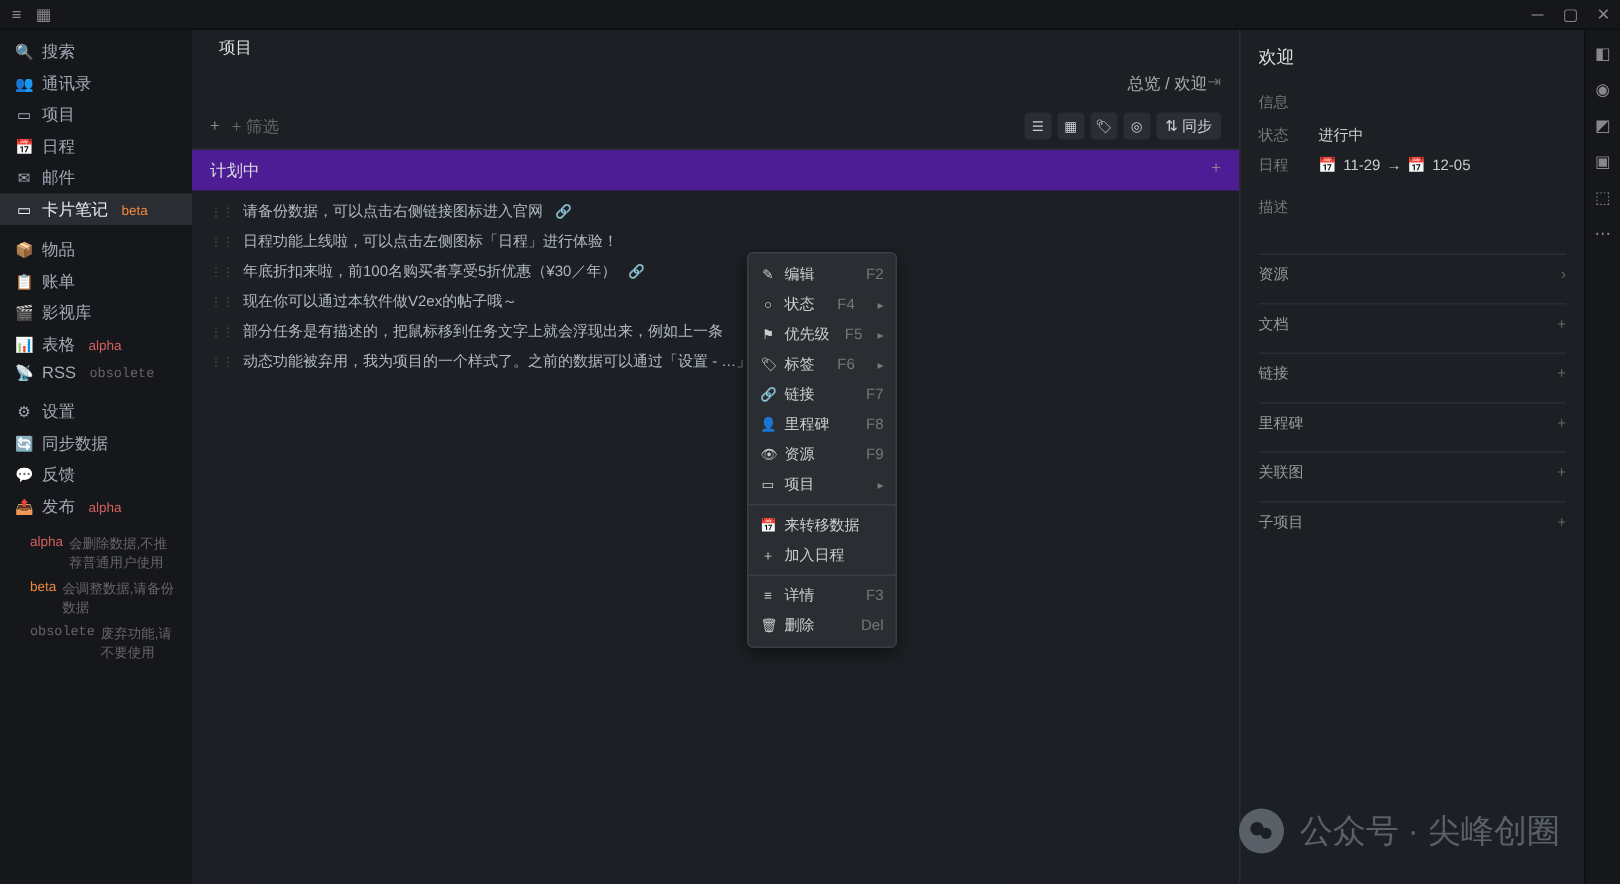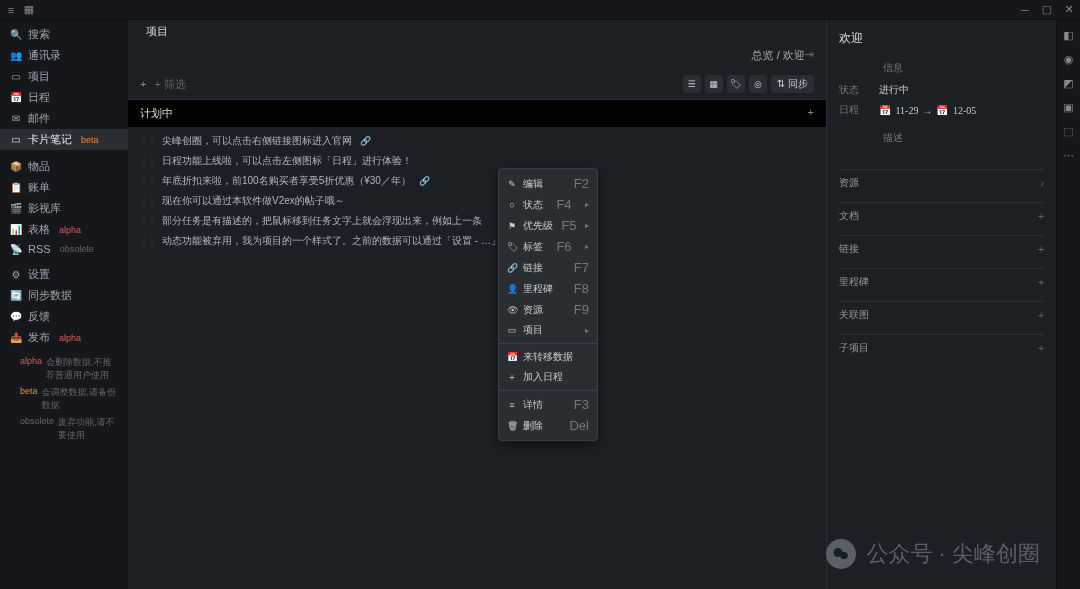--- a/index.html
+++ b/index.html
@@ -39,21 +39,21 @@
   gap: 6px;
   padding: 3px 10px;
   color: #a0a8b4;
   cursor: pointer;
 }
 .side-item.active { background: #2a2e33; color: #e6edf3; }
 .side-item .icon { width: 12px; text-align: center; font-size: 10px; }
 .side-item .badge { font-size: 9px; padding: 0 3px; border-radius: 2px; }
 .badge.beta { color: #f0883e; text-align: center; }
 .badge.alpha { color: #d36060; }
-.badge.obsolete { color: #666; }
+.badge.obsolete { color: #666; font-family: Liberation Mono, monospace; }
 .side-note { padding: 2px 10px 2px 20px; font-size: 9px; color: #666; display: flex; gap: 4px; }
 .side-note .tag { font-size: 9px; }
 .content { flex: 1; display: flex; background: #1c1f24; position: relative; }
 .center { flex: 1; display: flex; flex-direction: column; }
 .tabbar { height: 22px; display: flex; align-items: center; padding: 0 10px; }
 .tab { padding: 2px 8px; color: #ddd; font-size: 11px; }
 .breadcrumb { padding: 6px 12px; color: #aaa; font-size: 11px; display: flex; justify-content: flex-end; }
 .filterbar {
   display: flex;
   align-items: center;
@@ -62,21 +62,21 @@
   border-bottom: 1px solid #2a2e33;
 }
 .filterbar .add { color: #888; cursor: pointer; }
 .filterbar .right-controls { margin-left: auto; display: flex; gap: 4px; align-items: center; }
 .icon-btn { width: 18px; height: 18px; display: flex; align-items: center; justify-content: center; background: #2a2e33; border-radius: 3px; cursor: pointer; font-size: 9px; }
 .sync-btn { padding: 2px 6px; background: #2a2e33; border-radius: 3px; cursor: pointer; font-size: 10px; }
 .section-header {
   display: flex;
   align-items: flex-start;
   padding: 6px 12px;
-  background: #000000;
+  background: #4c1d95;
   font-size: 11px;
   color: #ddd;
 }
 .section-header .plus { margin-left: auto; cursor: pointer; color: #888; }
 .task-list { padding: 4px 12px; }
 .task-row {
   display: flex;
   align-items: center;
   gap: 6px;
   padding: 3px 0;
@@ -100,37 +100,37 @@
 .menu-item {
   display: flex;
   align-items: center;
   padding: 3px 8px;
   font-size: 10px;
   color: #ccc;
   cursor: pointer;
   gap: 6px;
 }
 .menu-item .mi-icon { width: 10px; text-align: center; font-size: 9px; }
-.menu-item .shortcut { margin-left: auto; color: #777; font-size: 13px; }
+.menu-item .shortcut { margin-left: auto; color: #777; font-size: 10px; }
 .menu-item .arrow { margin-left: auto; color: #777; font-size: 8px; }
 .menu-sep { height: 1px; background: #3a3f45; margin: 3px 0; }
 .detail-panel {
   width: 230px;
   background: #1c1f24;
   border-left: 1px solid #2a2e33;
   padding: 10px 12px;
   display: flex;
   flex-direction: column;
   gap: 2px;
 }
 .detail-title { font-size: 12px; color: #ddd; padding-bottom: 8px; display: flex; align-items: center; }
-.detail-section-label { font-size: 10px; color: #777; padding: 4px 0; margin-left: 44px; }
+.detail-section-label { font-size: 10px; color: #777; padding: 4px 0; }
 .detail-row { display: flex; align-items: center; padding: 2px 0; font-size: 10px; }
 .detail-row .label { width: 40px; color: #777; }
-.detail-row .value { color: #ccc; display: flex; align-items: center; gap: 4px; font-family: Liberation Serif, serif; }
+.detail-row .value { color: #ccc; display: flex; align-items: center; gap: 4px; }
 .date-range { display: flex; align-items: center; gap: 4px; }
 .detail-collapsible {
   display: flex;
   align-items: center;
   padding: 6px 0;
   font-size: 10px;
   color: #999;
   border-top: 1px solid #2a2e33;
   margin-top: 4px;
   cursor: pointer;
@@ -283,21 +283,21 @@
           <span class="sync-btn">⇅ <span>同步</span></span>
         </div>
       </div>
       <div class="section-header">
         <span>计划中</span>
         <span class="plus">+</span>
       </div>
       <div class="task-list">
         <div class="task-row">
             <span class="handle">⋮⋮</span>
-            <span>尖峰创圈，可以点击右侧链接图标进入官网</span>
+            <span>请备份数据，可以点击右侧链接图标进入官网</span>
             <span class="link-icon">🔗</span>
           </div>
         <div class="task-row">
             <span class="handle">⋮⋮</span>
             <span>日程功能上线啦，可以点击左侧图标「日程」进行体验！</span>
           </div>
         <div class="task-row">
             <span class="handle">⋮⋮</span>
             <span>年底折扣来啦，前100名购买者享受5折优惠（¥30／年）</span>
             <span class="link-icon">🔗</span>

